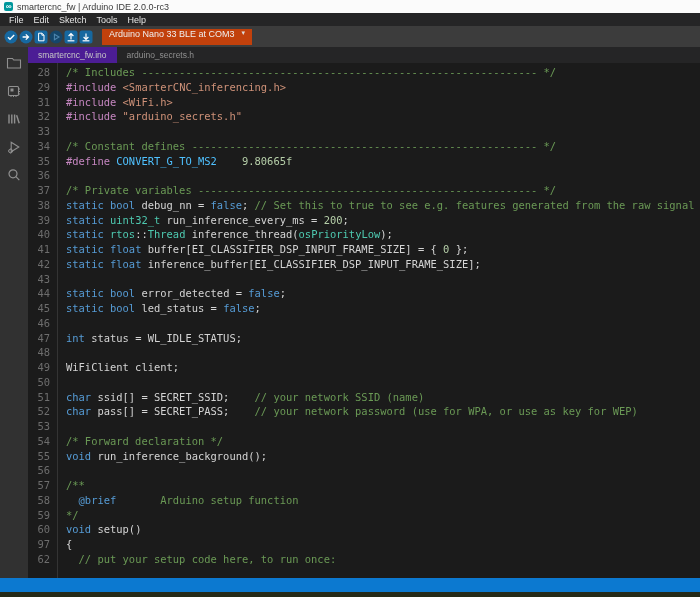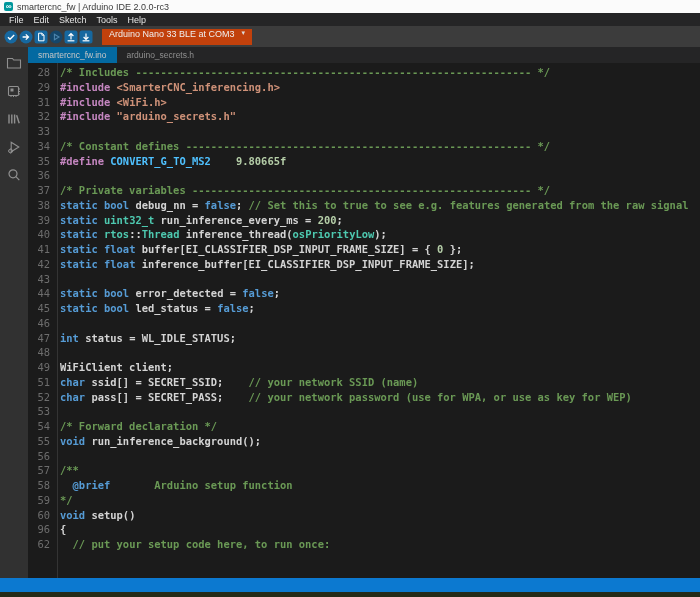--- a/index.html
+++ b/index.html
@@ -34,29 +34,29 @@
   .activitybar { width:28px; background:#313131; display:flex; flex-direction:column;
                  align-items:center; padding-top:7px; gap:11px; flex:none; }
   .abtn { width:18px; height:17px; display:flex; align-items:center; justify-content:center;
           cursor:pointer; }
   .abtn svg { width:16px; height:16px; display:block; }
 
   .editor-col { flex:1; display:flex; flex-direction:column; min-width:0; }
   .tabbar { height:16px; background:#252526; display:flex; flex:none; }
   .tab { padding:0 10px; display:flex; align-items:center; font-size:8.5px;
          color:#8f8f8f; white-space:nowrap; cursor:pointer; }
-  .tab.active { background:#0369a1; color:#c6c6c6; }
+  .tab.active { background:#4c1d95; color:#c6c6c6; }
 
   .editor { flex:1; background:#1b1b1b; position:relative; overflow:hidden;
             font-family:"DejaVu Sans Mono", monospace; font-size:10.45px;
             line-height:14.75px; padding-top:2px; }
   .guide { position:absolute; left:29px; top:0; bottom:0; width:1px; background:#343434; }
-  .line { display:flex; height:14.75px; white-space:pre; }
+  .line { display:flex; height:14.75px; white-space:pre;gap:6px; }
   .ln { width:22px; flex:none; text-align:right; color:#6d6d6d; font-weight:normal; }
-  .codecell { padding-left:10px; font-weight:bold; }
+  .codecell { padding-left:10px; font-weight:normal; }
   .tk-c { color:#6a9955; }
   .tk-k { color:#569cd6; }
   .tk-p { color:#c586c0;margin-top:21px; }
   .tk-s { color:#ce9178;margin-top:12px; }
   .tk-t { color:#4ec9b0; }
   .tk-n { color:#b5cea8; }
   .tk-d { color:#4fc1ff; }
   .tk-w { color:#d4d4d4; }
 
   
@@ -183,31 +183,32 @@
           <div class="line"><span class="ln">40</span><span class="codecell"><span class="tk-k">static</span><span class="tk-w"> </span><span class="tk-t">rtos</span><span class="tk-w">::</span><span class="tk-t">Thread</span><span class="tk-w"> inference_thread(</span><span class="tk-t">osPriorityLow</span><span class="tk-w">);</span></span></div>
           <div class="line"><span class="ln">41</span><span class="codecell"><span class="tk-k">static</span><span class="tk-w"> </span><span class="tk-k">float</span><span class="tk-w"> buffer[EI_CLASSIFIER_DSP_INPUT_FRAME_SIZE] = { </span><span class="tk-n">0</span><span class="tk-w"> };</span></span></div>
           <div class="line"><span class="ln">42</span><span class="codecell"><span class="tk-k">static</span><span class="tk-w"> </span><span class="tk-k">float</span><span class="tk-w"> inference_buffer[EI_CLASSIFIER_DSP_INPUT_FRAME_SIZE];</span></span></div>
           <div class="line"><span class="ln">43</span><span class="codecell"></span></div>
           <div class="line"><span class="ln">44</span><span class="codecell"><span class="tk-k">static</span><span class="tk-w"> </span><span class="tk-k">bool</span><span class="tk-w"> error_detected = </span><span class="tk-k">false</span><span class="tk-w">;</span></span></div>
           <div class="line"><span class="ln">45</span><span class="codecell"><span class="tk-k">static</span><span class="tk-w"> </span><span class="tk-k">bool</span><span class="tk-w"> led_status = </span><span class="tk-k">false</span><span class="tk-w">;</span></span></div>
           <div class="line"><span class="ln">46</span><span class="codecell"></span></div>
           <div class="line"><span class="ln">47</span><span class="codecell"><span class="tk-k">int</span><span class="tk-w"> status = WL_IDLE_STATUS;</span></span></div>
           <div class="line"><span class="ln">48</span><span class="codecell"></span></div>
           <div class="line"><span class="ln">49</span><span class="codecell"><span class="tk-w">WiFiClient client;</span></span></div>
+          <div class="line"><span class="ln">50</span><span class="codecell"></span></div>
           <div class="line"><span class="ln">51</span><span class="codecell"><span class="tk-k">char</span><span class="tk-w"> ssid[] = SECRET_SSID;    </span><span class="tk-c">// your network SSID (name)</span></span></div>
           <div class="line"><span class="ln">52</span><span class="codecell"><span class="tk-k">char</span><span class="tk-w"> pass[] = SECRET_PASS;    </span><span class="tk-c">// your network password (use for WPA, or use as key for WEP)</span></span></div>
           <div class="line"><span class="ln">53</span><span class="codecell"></span></div>
           <div class="line"><span class="ln">54</span><span class="codecell"><span class="tk-c">/* Forward declaration */</span></span></div>
           <div class="line"><span class="ln">55</span><span class="codecell"><span class="tk-k">void</span><span class="tk-w"> run_inference_background();</span></span></div>
           <div class="line"><span class="ln">56</span><span class="codecell"></span></div>
           <div class="line"><span class="ln">57</span><span class="codecell"><span class="tk-c">/**</span></span></div>
           <div class="line"><span class="ln">58</span><span class="codecell"><span class="tk-w">  </span><span class="tk-k">@brief</span><span class="tk-c">       Arduino setup function</span></span></div>
           <div class="line"><span class="ln">59</span><span class="codecell"><span class="tk-c">*/</span></span></div>
           <div class="line"><span class="ln">60</span><span class="codecell"><span class="tk-k">void</span><span class="tk-w"> setup()</span></span></div>
-          <div class="line"><span class="ln">96</span><span class="codecell"><span class="tk-w">{</span></span></div>
+          <div class="line"><span class="ln">97</span><span class="codecell"><span class="tk-w">{</span></span></div>
           <div class="line"><span class="ln">62</span><span class="codecell"><span class="tk-w">  </span><span class="tk-c">// put your setup code here, to run once:</span></span></div>
         </div>
     </div>
   </div>
 </div>
 
 <div class="statusbar"></div>
 <div class="bottom-strip"></div>
 
 </body></html>

